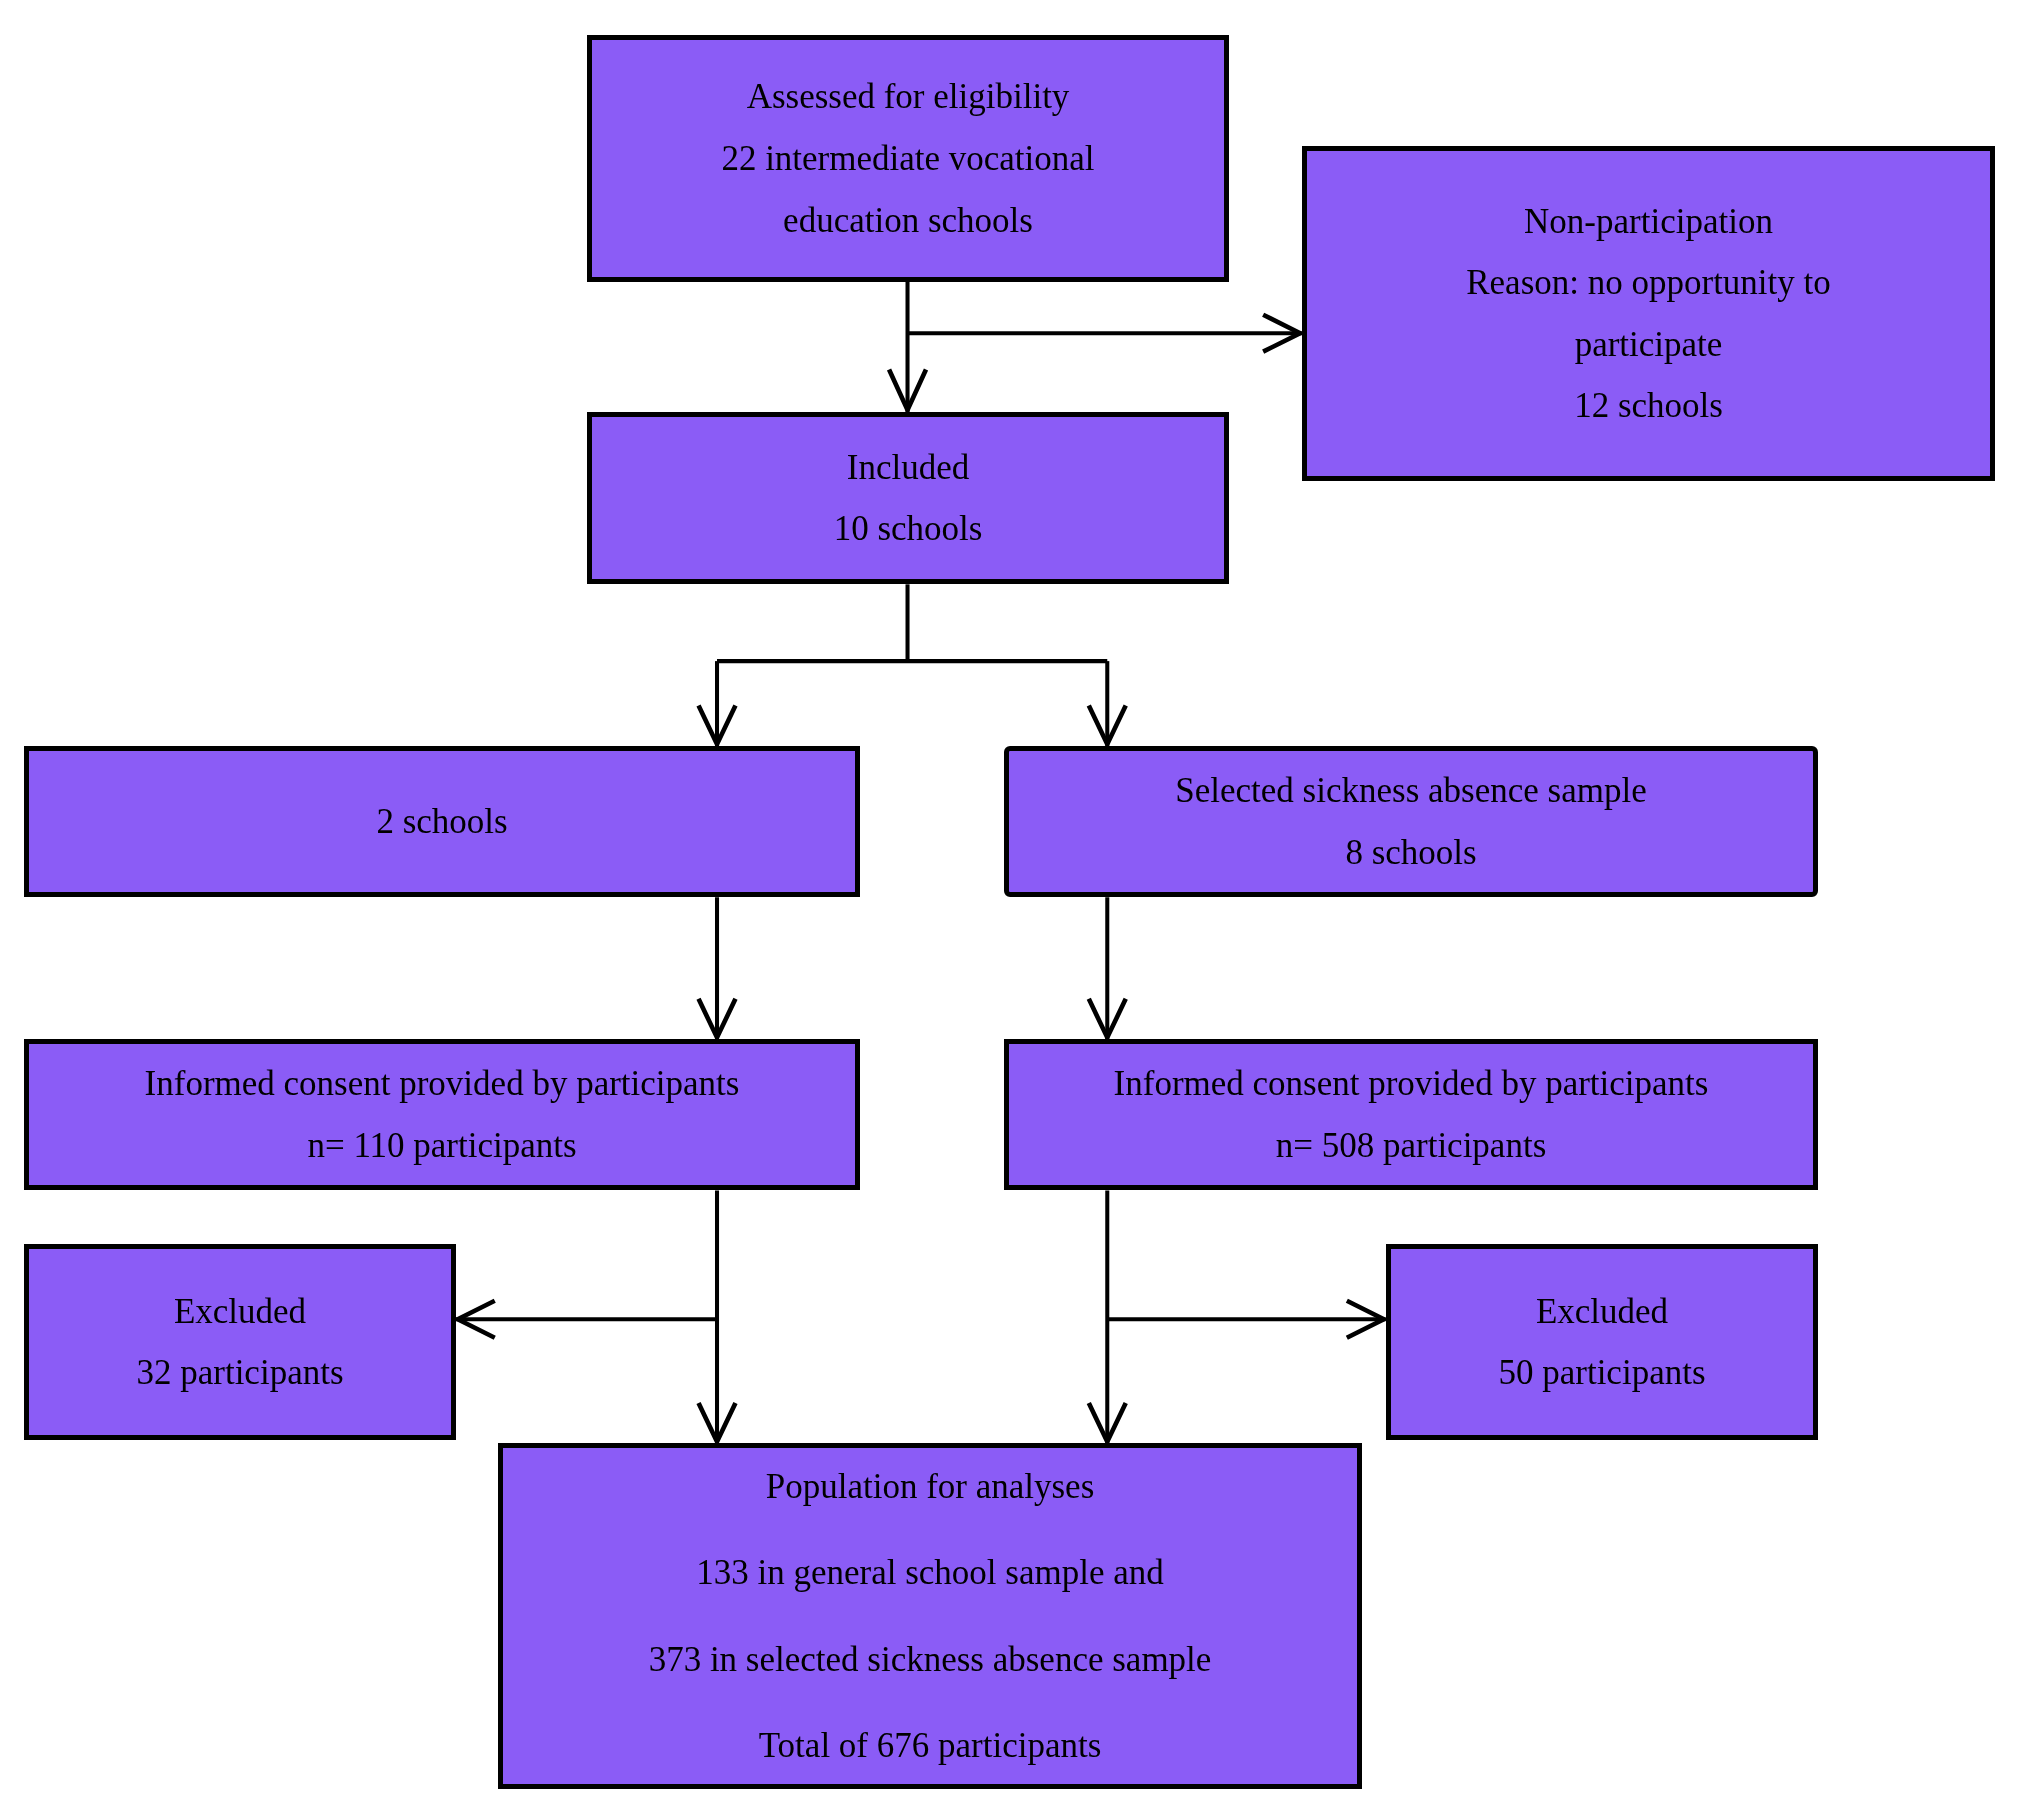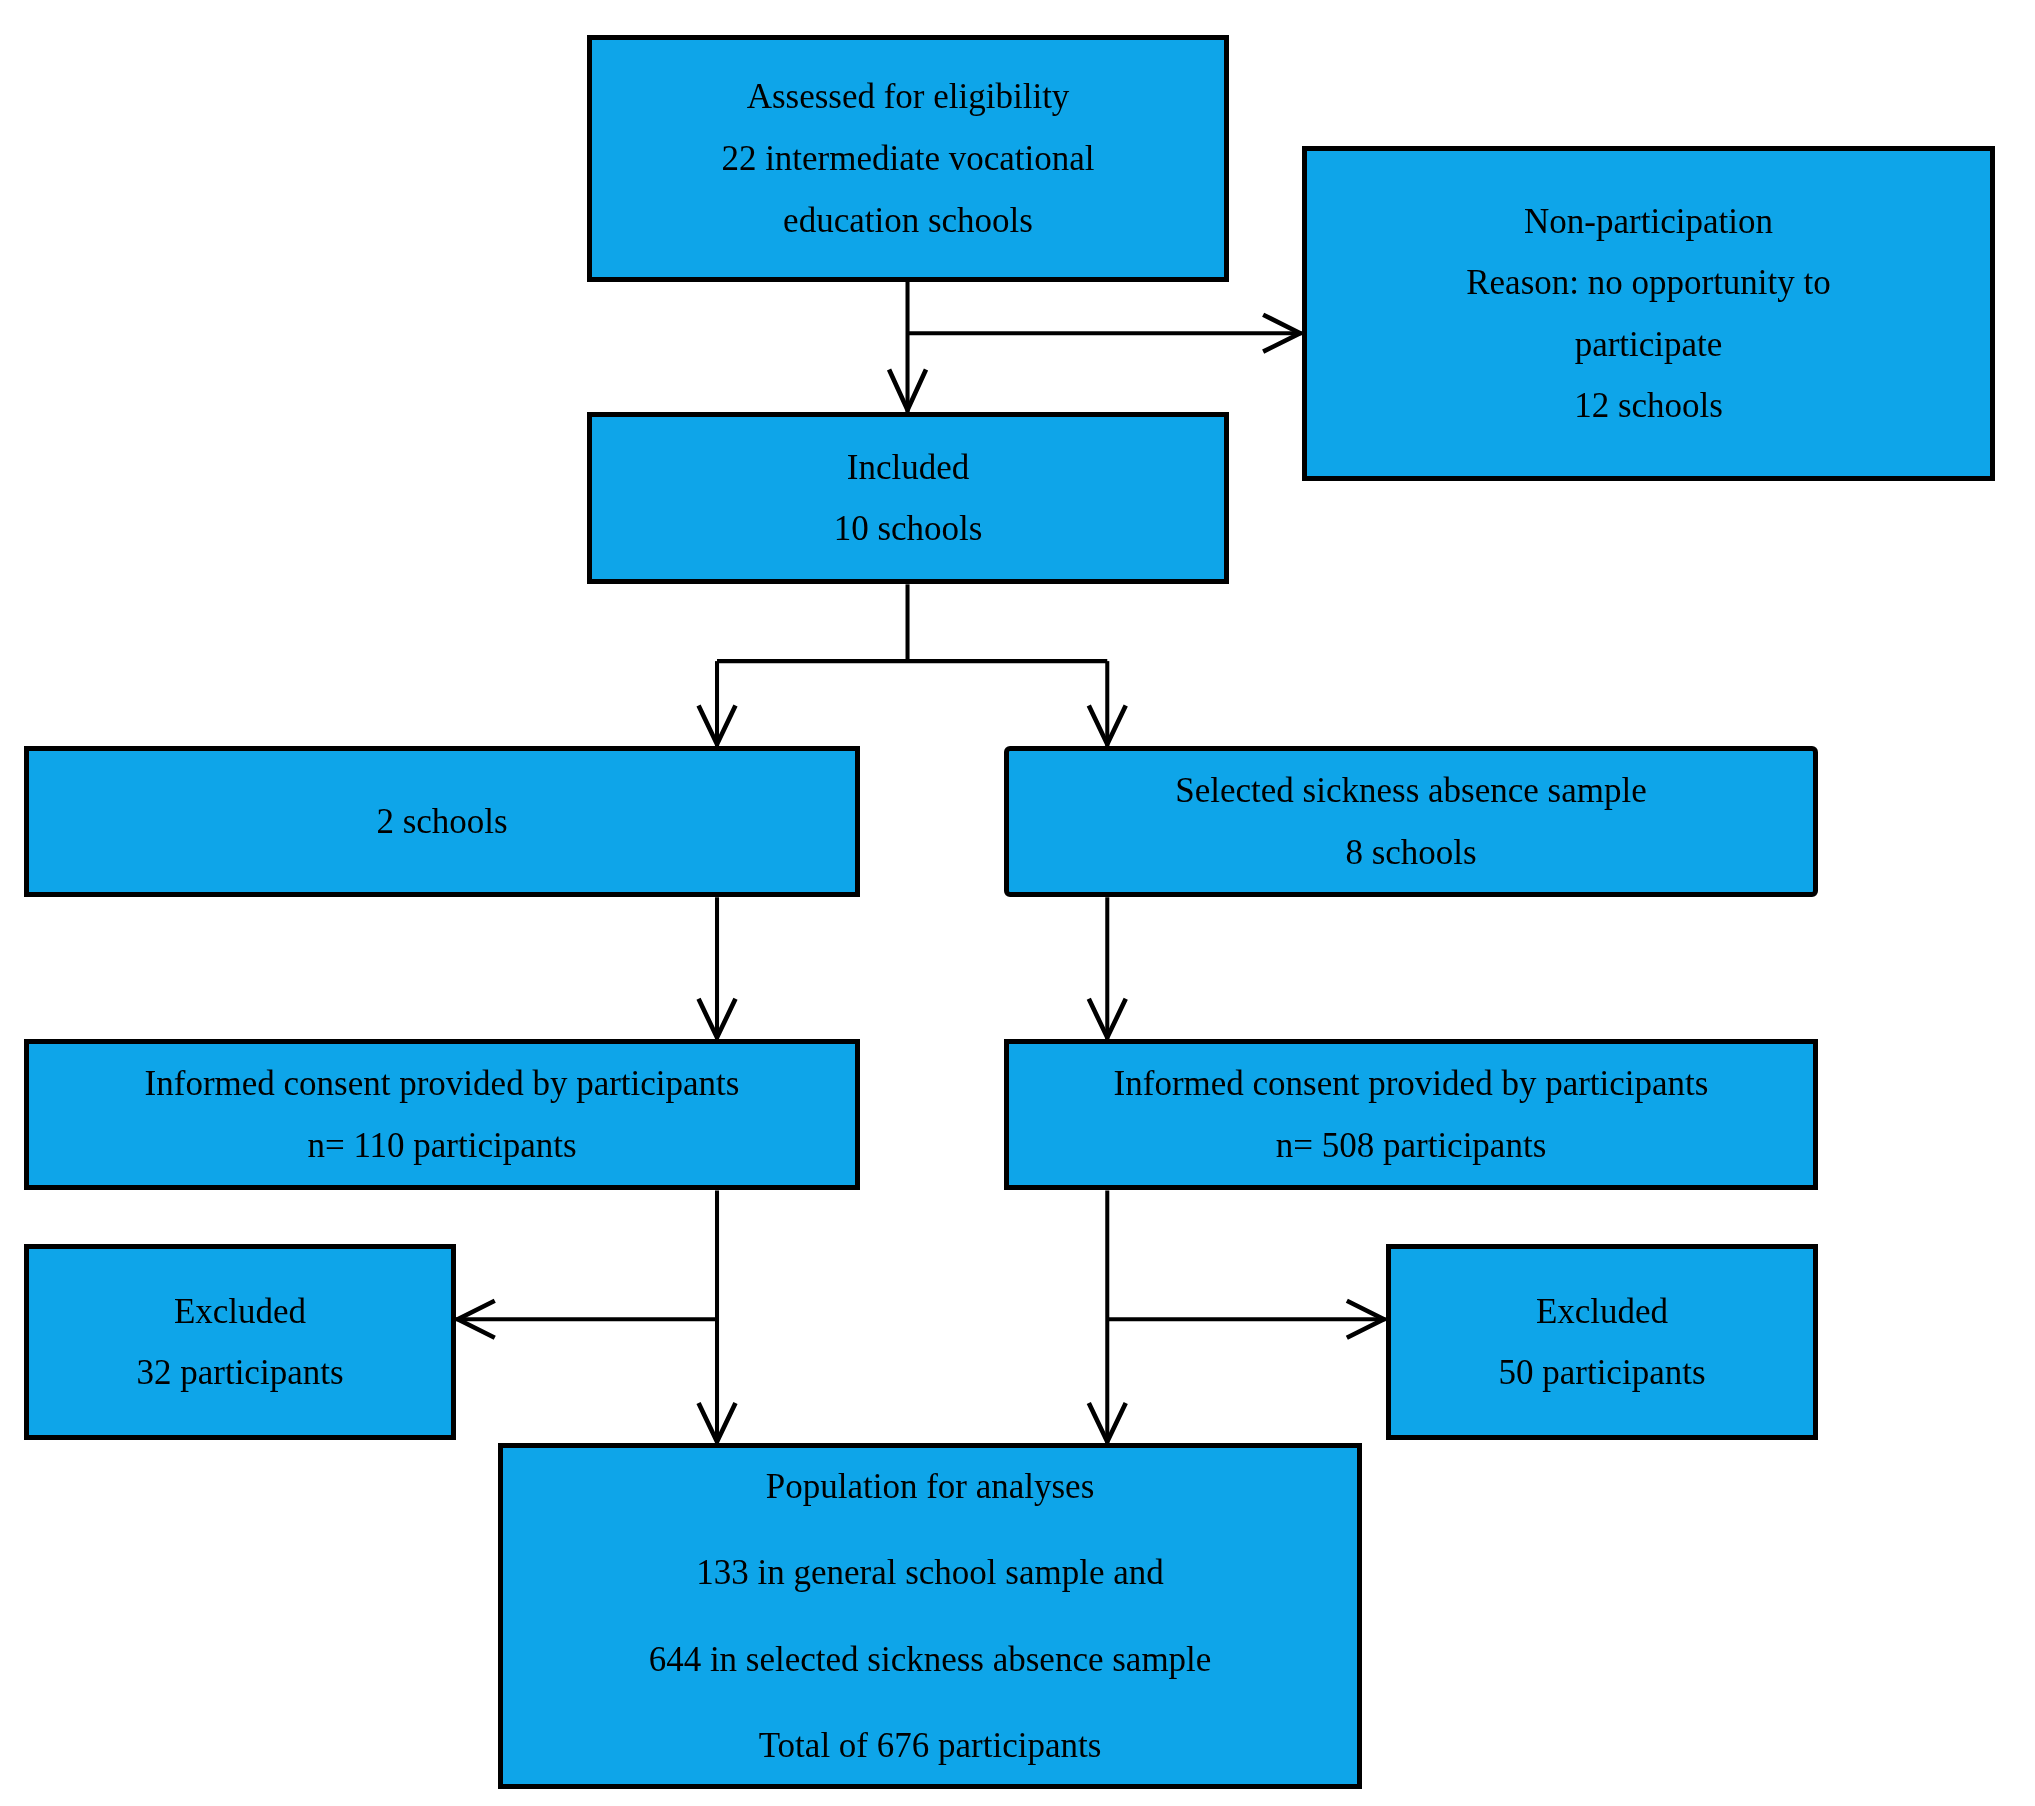--- a/index.html
+++ b/index.html
@@ -21,21 +21,21 @@
     left: 0;
     top: 0;
     width: 2035px;
     height: 1806px;
     pointer-events: none;
   }
   .node-box {
     position: absolute;
     box-sizing: border-box;
     border: 5.2px solid #000000;
-    background: #0ea5e9;
+    background: #8b5cf6;
     display: flex;
     flex-direction: column;
     align-items: center;
     justify-content: center;
     text-align: center;
     color: #000000;
     font-size: 35px;
     line-height: 1.0;
   }
   .node-line {
@@ -167,18 +167,18 @@
   </div>
 
   <div class="node-box box-excl-right">
     <span class="node-line">Excluded</span>
     <span class="node-line">50 participants</span>
   </div>
 
   <div class="node-box box-population">
     <span class="node-line">Population for analyses</span>
     <span class="node-line">133 in general school sample and</span>
-    <span class="node-line">644 in selected sickness absence sample</span>
+    <span class="node-line">373 in selected sickness absence sample</span>
     <span class="node-line">Total of 676 participants</span>
   </div>
 
 </div>
 
 
 </body></html>

